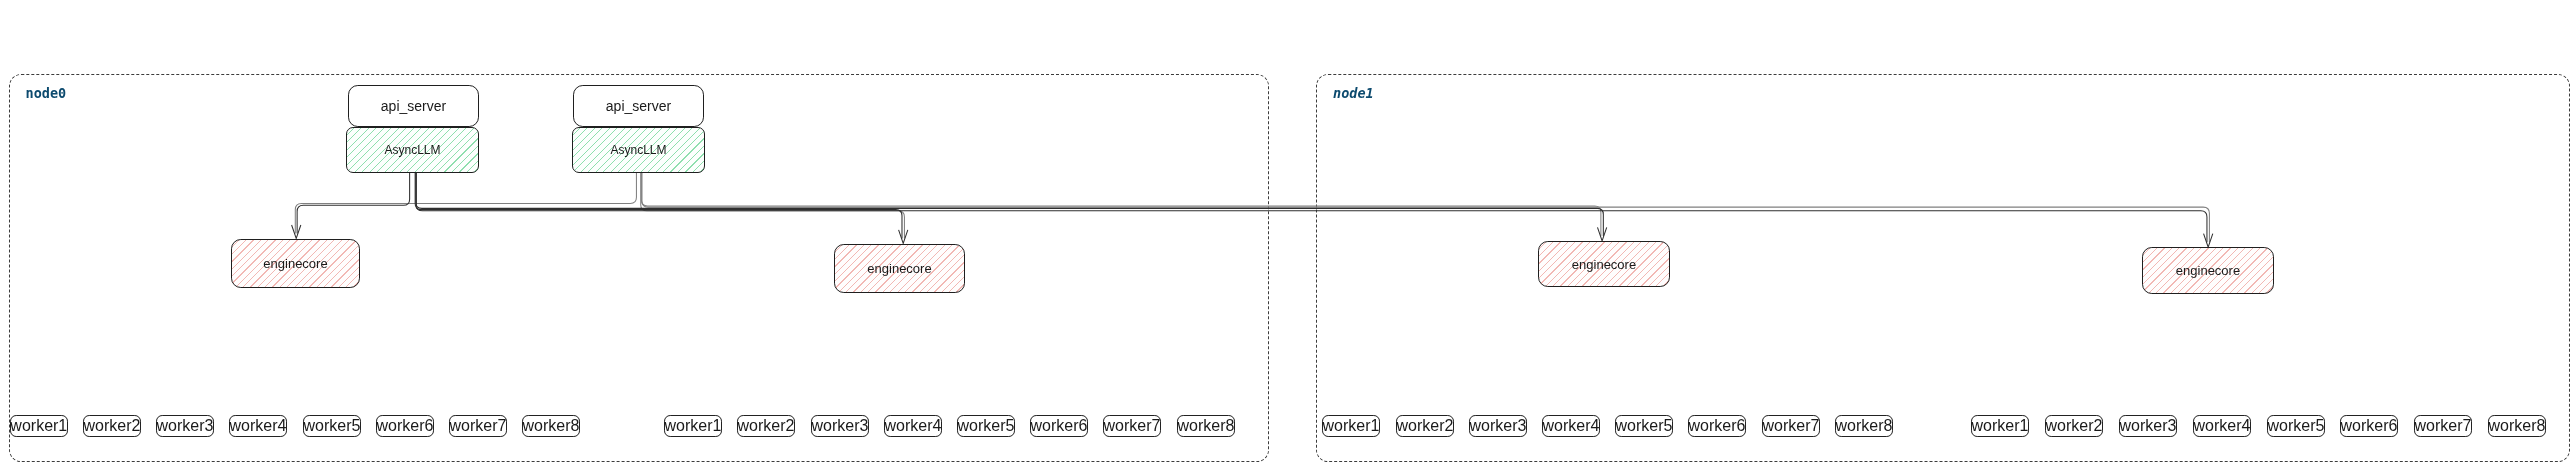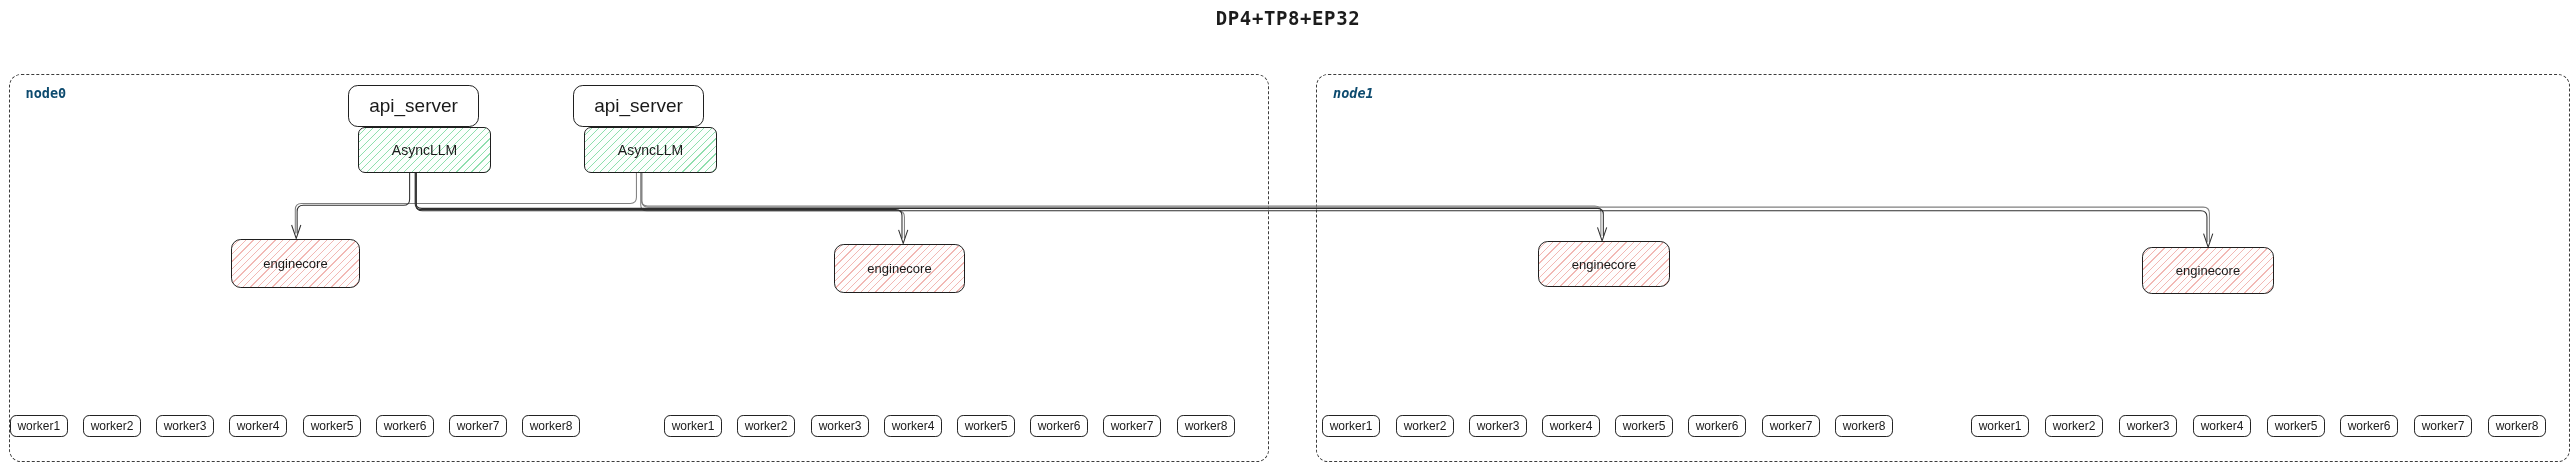--- a/index.html
+++ b/index.html
@@ -32,60 +32,58 @@
   .box{
     position:absolute;
     border:1.5px solid #1f1f1f;
     background:#ffffff;
     display:flex;align-items:center;justify-content:center;
     box-sizing:border-box;
     z-index:3;
   }
   .api-server{
     width:131px;height:42px;border-radius:9.8px;
-    font-size:19px;
+    font-size:14px;
   }
   .async-llm{
     width:133px;height:46px;border-radius:7px;
-    font-size:14px;
+    font-size:12px;
     background:
       repeating-linear-gradient(135deg,
         rgba(255,255,255,0) 0px, rgba(255,255,255,0) 4.3px,
         #8fdfae 4.3px, #8fdfae 5.3px);
     background-color:#fcfffd;
-    margin-left:12px;
   }
   .enginecore{
     border-radius:9.8px;font-size:13px;
     background:
       repeating-linear-gradient(135deg,
         rgba(255,255,255,0) 0px, rgba(255,255,255,0) 4.3px,
         #f2b8b4 4.3px, #f2b8b4 5.2px);
     background-color:#fffdfd;
   }
   .worker{
     position:absolute;
     width:58px;height:22px;top:415px;
     border:1.2px solid #222222;border-radius:6.2px;
     background:#ffffff;
     display:flex;align-items:center;justify-content:center;
-    font-size:12px;
+    font-size:16px;
     box-sizing:border-box;
     z-index:3;
   }
   #wires{
     position:absolute;left:0;top:0;z-index:2;
   }
 </style>
 </head>
 <body>
 
 <div id="canvas">
 
-  <div class="title">DP4+TP8+EP32</div>
 
   <svg id="wires" width="2576" height="469" viewBox="0 0 4188 763">
     <g fill="none" stroke="#808080" stroke-width="1.7">
       <path d="M1034,280 V321 Q1034,331 1024,331 H489 Q479,331 479,341 V380"></path>
       <path d="M1041,280 V333 Q1041,343 1051,343 H1460 Q1470,343 1470,353 V388"></path>
       <path d="M1042,280 V325 Q1042,335 1052,335 H2593 Q2603,335 2603,345 V384"></path>
       <path d="M1043,280 V327 Q1043,337 1053,337 H3583 Q3593,337 3593,347 V394"></path>
     </g>
     <g fill="none" stroke="#2f2f2f" stroke-width="1.7">
       <path d="M665,280 V324 Q665,334 655,334 H492 Q482,334 482,344 V380"></path>

